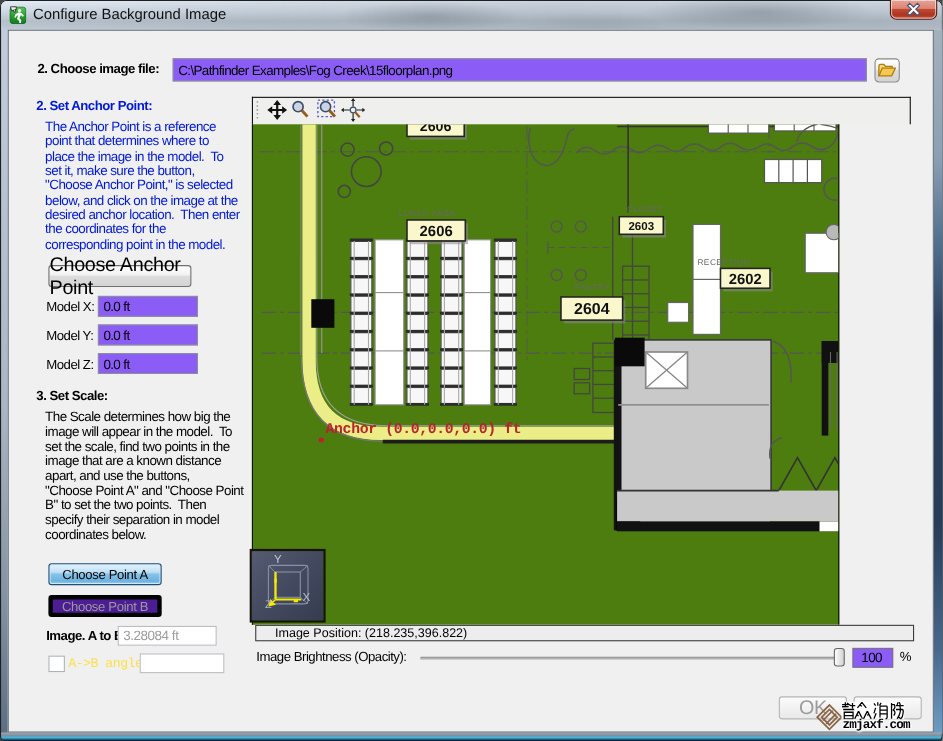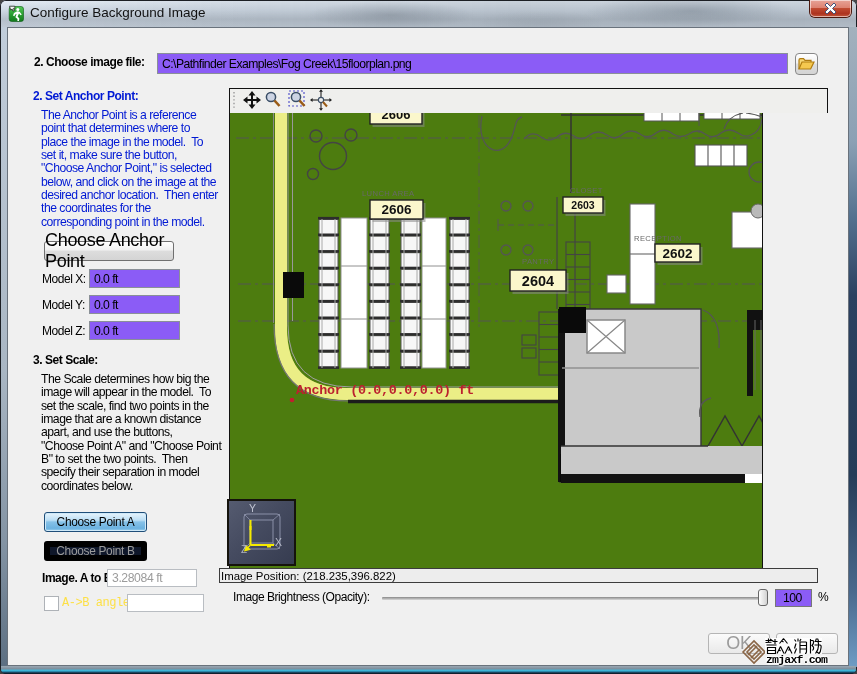--- a/index.html
+++ b/index.html
@@ -14,27 +14,27 @@
 #closebtn{left:810px;top:0;width:41px;height:17px;border-radius:0 0 5px 5px;background:linear-gradient(180deg,#e7a397 0%,#dd8372 45%,#c04a31 50%,#ad3420 80%,#c3573d 100%);box-shadow:inset 0 0 0 1px rgba(255,255,255,0.55),0 0 0 1px #4c1a10;}
 #panel{left:7px;top:27px;width:842px;height:639px;background:#f0f0f0;border:1px solid #69727c;box-sizing:border-box;}
 
 .lbl{font-size:12px;letter-spacing:-0.45px;color:#000;}
 .bold{font-weight:bold;}
 .blue{color:#0019d4;}
 .gray{color:#fde047;font-family:Liberation Mono, monospace;}
 .tf{background:#8b5cf6;border:1px solid #8a9097;box-sizing:border-box;font-size:12.2px;letter-spacing:-0.55px;color:#000;display:flex;align-items:center;padding-left:4px;white-space:nowrap;}
 .tfd{background:#fff;border:1px solid #b9bdc2;box-sizing:border-box;font-size:12.2px;letter-spacing:-0.4px;color:#9b9b9b;display:flex;align-items:center;padding-left:4px;white-space:nowrap;}
 .btn{box-sizing:border-box;border:1px solid #707070;border-radius:3px;background:linear-gradient(180deg,#ffffff 0%,#f1f1f1 45%,#dddddd 50%,#d4d4d4 100%);font-size:18px;letter-spacing:-0.3px;color:#000;display:flex;align-items:center;justify-content:center;}
-.btnd{box-sizing:border-box;border:6px solid #000000;border-radius:3px;background:#0f172a;font-size:11.9px;letter-spacing:-0.3px;color:#9b9b9b;display:flex;align-items:center;justify-content:center;}
+.btnd{box-sizing:border-box;border:4px solid #000000;border-radius:3px;background:#4c1d95;font-size:11.9px;letter-spacing:-0.3px;color:#9b9b9b;display:flex;align-items:center;justify-content:center;}
 .btnblue{box-sizing:border-box;border:1px solid #1f4e79;border-radius:3px;background:linear-gradient(180deg,#e8f4fc 0%,#bcdff5 40%,#86c2e8 50%,#6cb2e0 85%,#9ed1ef 100%);box-shadow:inset 0 0 0 1px #cfe9f8;font-size:11.9px;letter-spacing:-0.3px;color:#000;display:flex;align-items:center;justify-content:center;}
 .para{font-size:12.2px;line-height:13.35px;letter-spacing:-0.5px;}
 
 #toolbar{left:229px;top:88px;width:599px;height:25px;background:#efefed;border:1px solid #111;border-bottom:none;box-sizing:border-box;}
 #canvas{left:229px;top:113px;width:534px;height:455px;background:#4d7c0f;border-left:1px solid #111;border-right:1px solid #111;box-sizing:border-box;overflow:hidden;}
-#statusbar{left:219px;top:568px;width:599px;height:15px;background:#ededed;border:1px solid #3c3c3c;box-sizing:border-box;font-size:11.4px;color:#000;padding-left:1px;display:flex;align-items:center;}
+#statusbar{left:232px;top:568px;width:599px;height:15px;background:#ededed;border:1px solid #3c3c3c;box-sizing:border-box;font-size:11.4px;color:#000;padding-left:17px;display:flex;align-items:center;}
 #thumb{left:227px;top:499px;width:69px;height:67px;background:linear-gradient(135deg,#555b70 0%,#454b60 45%,#363c50 100%);border:2px solid #15130c;box-sizing:border-box;}
 
 #slidertrack{left:382px;top:597px;width:385px;height:3px;background:linear-gradient(180deg,#888,#d8d8d8);border-radius:1px;}
 #sliderthumb{left:758px;top:589px;width:10px;height:17px;background:linear-gradient(90deg,#fdfdfd,#d2d2d2);border:1px solid #666;border-radius:3px;box-sizing:border-box;}
 #brightfield{left:775px;top:589px;width:37px;height:18px;}
 #okbtn{left:708px;top:633px;width:62px;height:21px;color:#9b9b9b;border-color:#b5b5b5;background:linear-gradient(180deg,#fbfbfb,#e9e9e9);}
 #cancelbtn{left:776px;top:633px;width:62px;height:21px;border-color:#b5b5b5;background:linear-gradient(180deg,#fbfbfb,#e9e9e9);}
 
 #wmtext2{left:766px;top:653px;font-family:"Liberation Mono",monospace;font-weight:bold;font-size:11.5px;letter-spacing:-0.8px;color:#000;text-shadow:0 0 2px #fff,0 0 2px #fff,0 0 3px #fff,1px 1px 2px #fff,-1px -1px 2px #fff;}
 </style></head>

